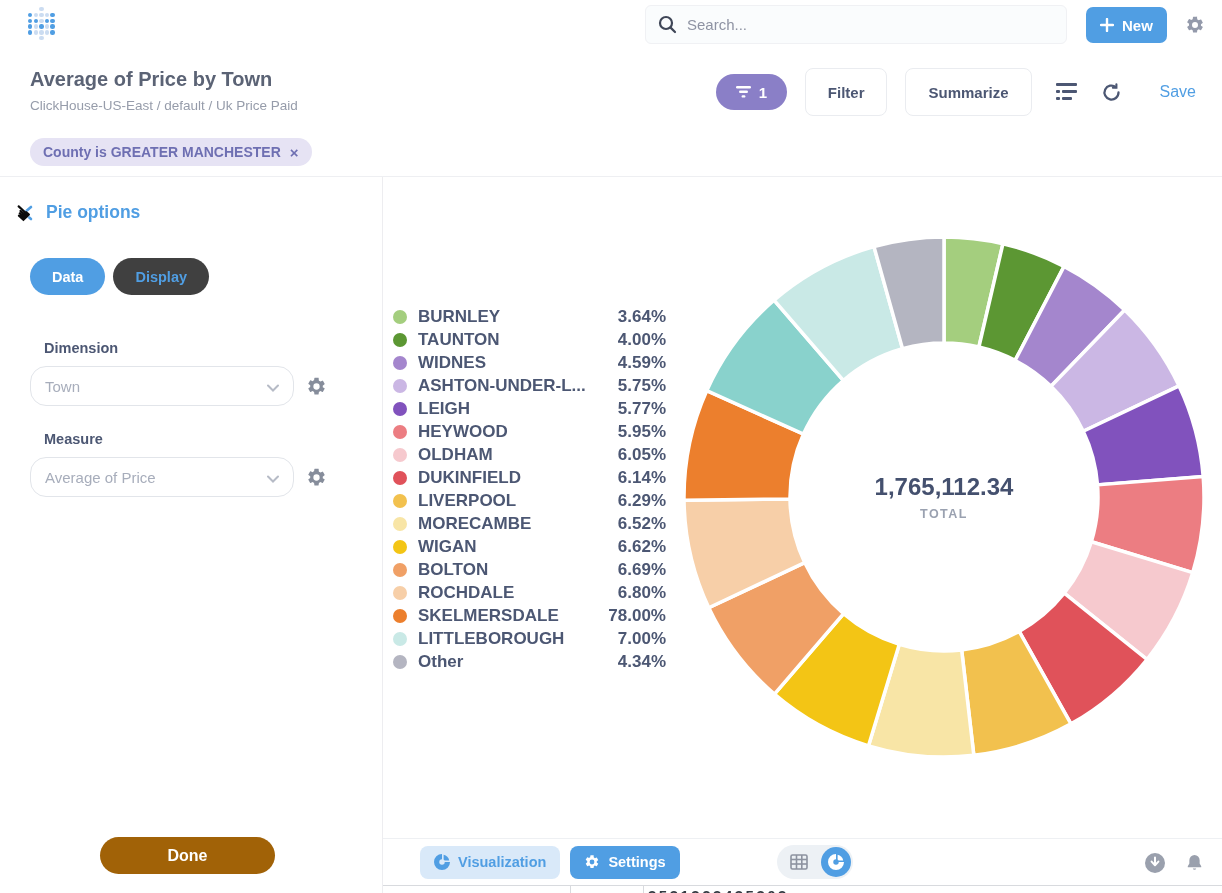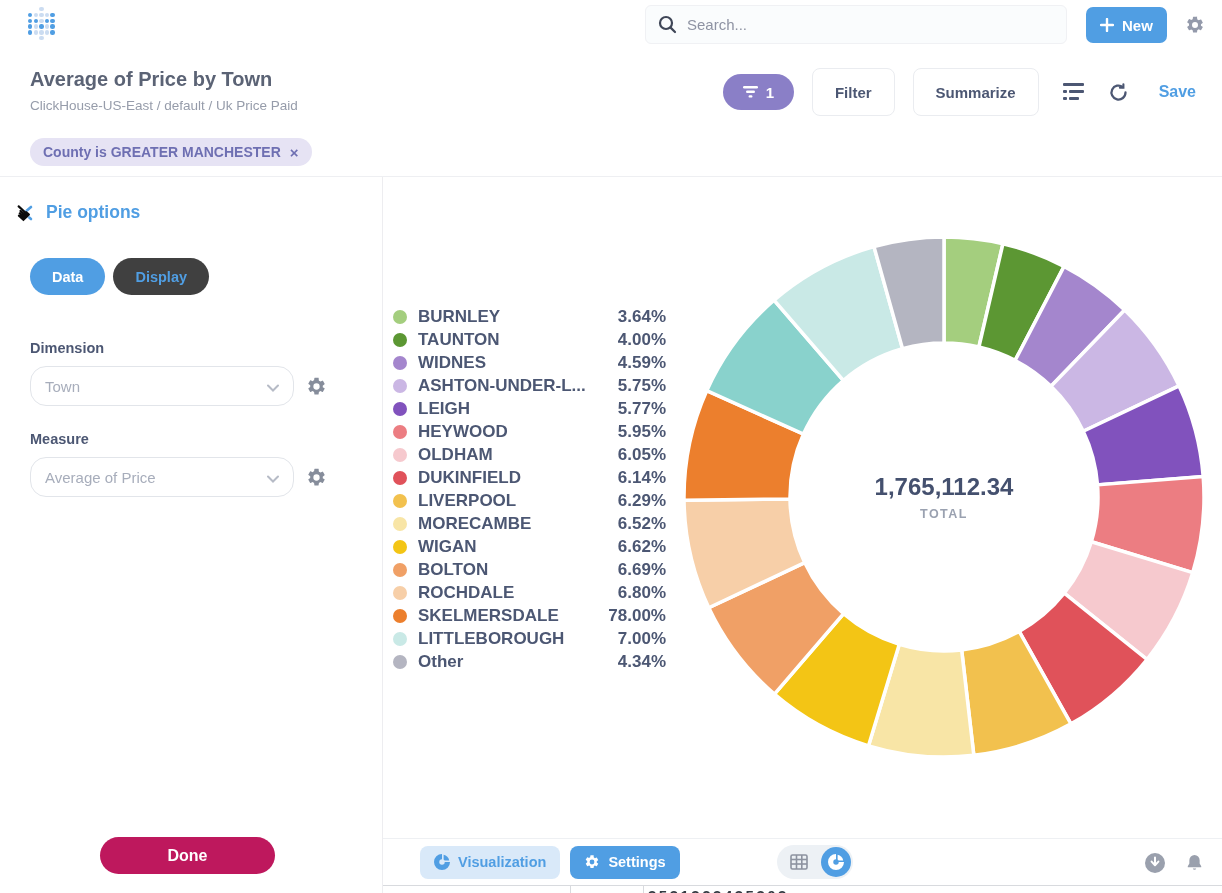--- a/index.html
+++ b/index.html
@@ -25,21 +25,21 @@
   
   .qtitle { position:absolute; left:30px; top:68px; font-size:20px; font-weight:700; color:#5b6375; }
   .qcrumb { position:absolute; left:30px; top:98px; font-size:13.5px; color:#969caa; }
   .qtools { position:absolute; right:26px; top:68px; height:48px; display:flex; align-items:center; }
   .fcount { height:36px; min-width:71px; border-radius:18px; background:#8a7fc7; color:#fff;
     display:flex; align-items:center; justify-content:center; gap:8px; font-size:15px; font-weight:700;
     cursor:pointer; }
   .qbtn { height:48px; padding:0 22px; margin-left:18px; background:#fff; border:1px solid #eaecf0;
     border-radius:8px; font-family:inherit; font-size:15px; font-weight:700; color:#4c5773; cursor:pointer; }
   .qicon { margin-left:24px; cursor:pointer; display:flex; align-items:center; }
-  .save-link { margin-left:30px; font-size:16px; font-weight:700; color:#509ee3; cursor:pointer; }
+  .save-link { margin-left:38px; font-size:16px; font-weight:400; color:#509ee3; cursor:pointer; }
 
   
   .chip { position:absolute; left:30px; top:138px; height:28px; border-radius:14px; background:#e6e3f4;
     color:#6e6fb2; font-size:14px; font-weight:700; display:flex; align-items:center; padding:0 13px;
     cursor:pointer; }
   .chip .x { margin-left:9px; font-size:15px; font-weight:700; cursor:pointer; line-height:1; }
   .hdiv { position:absolute; left:0; top:176px; width:1222px; border-top:1px solid #eeeff2; }
 
   
   .sidebar { position:absolute; left:0; top:177px; width:383px; height:716px; background:#fff;
@@ -47,28 +47,28 @@
   .side-head { position:absolute; left:46px; top:25px; font-size:17.5px; font-weight:700; color:#509ee3;
     cursor:pointer; }
   .side-back { position:absolute; left:22px; top:28px; cursor:pointer; }
   .cursor-artifact { position:absolute; left:12px; top:24px; font-size:21px; color:#0b0b0b;
     transform:rotate(42deg); text-shadow:0 0 2px #fff; }
   .tabs { position:absolute; left:30px; top:81px; display:flex; gap:8px; }
   .tab { height:37px; padding:0 22px; border-radius:19px; border:none; font-family:inherit;
     font-size:14.5px; font-weight:700; cursor:pointer; }
   .tab.active { background:#509ee3; color:#fff; }
   .tab.inactive { background:#404040; color:#509ee3; }
-  .fieldlabel { position:absolute; left:30px; font-size:14.5px; font-weight:700; color:#4c5773; }
+  .fieldlabel { position:absolute; left:44px; font-size:14.5px; font-weight:700; color:#4c5773; }
   .selectrow { position:absolute; left:30px; display:flex; align-items:center; }
   .select { width:264px; height:40px; border:1px solid #e2e5ea; border-radius:16px; background:#fff;
     display:flex; align-items:center; padding:0 14px; font-size:15px; color:#a7adbb; cursor:pointer; }
   .select .chev { margin-left:auto; }
   .selectrow .gear { margin-left:12px; cursor:pointer; display:flex; }
   .btn-done { position:absolute; left:100px; top:660px; width:175px; height:37px; border:none;
-    border-radius:19px; background:#be185d; color:#fff; font-family:inherit; font-size:16px;
+    border-radius:19px; background:#a16207; color:#fff; font-family:inherit; font-size:16px;
     font-weight:700; cursor:pointer; }
 
   
   .canvas { position:absolute; left:383px; top:177px; width:839px; height:661px; background:#fff; }
   .legend { position:absolute; left:10px; top:128px; width:273px; }
   .lrow { display:flex; align-items:center; height:23px; cursor:pointer; }
   .ldot { width:14px; height:14px; border-radius:50%; flex:0 0 auto; margin-right:11px; }
   .lname { font-size:17px; font-weight:700; color:#4c5773; white-space:nowrap; }
   .lval { margin-left:auto; font-size:17px; font-weight:600; color:#4c5773; }
   #donut-svg { position:absolute; left:291px; top:50px; }

